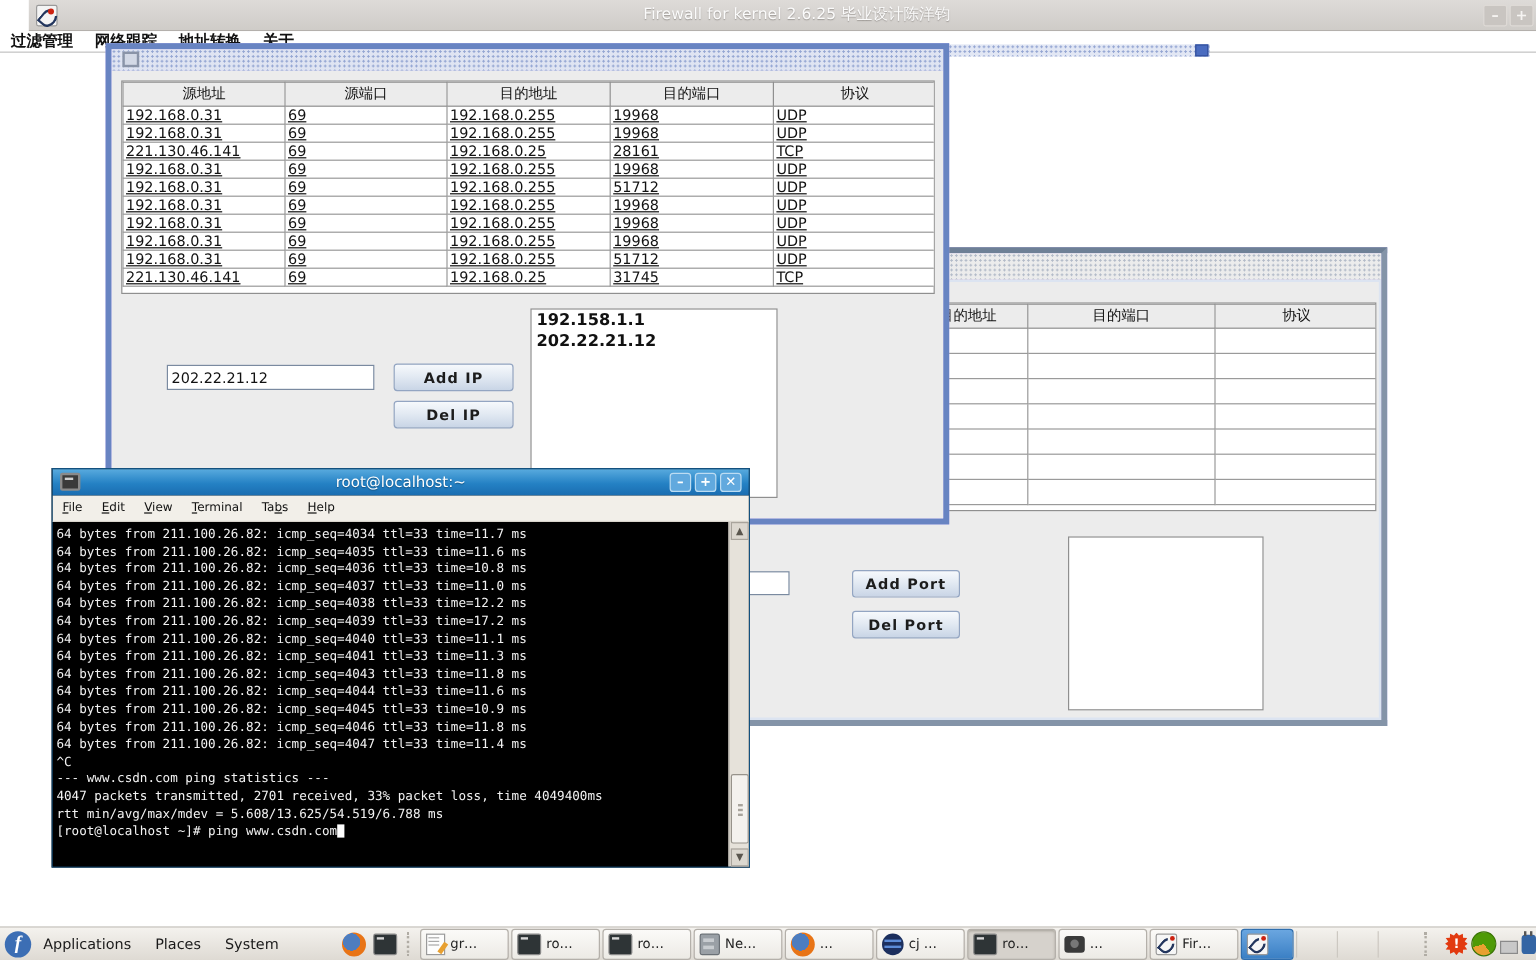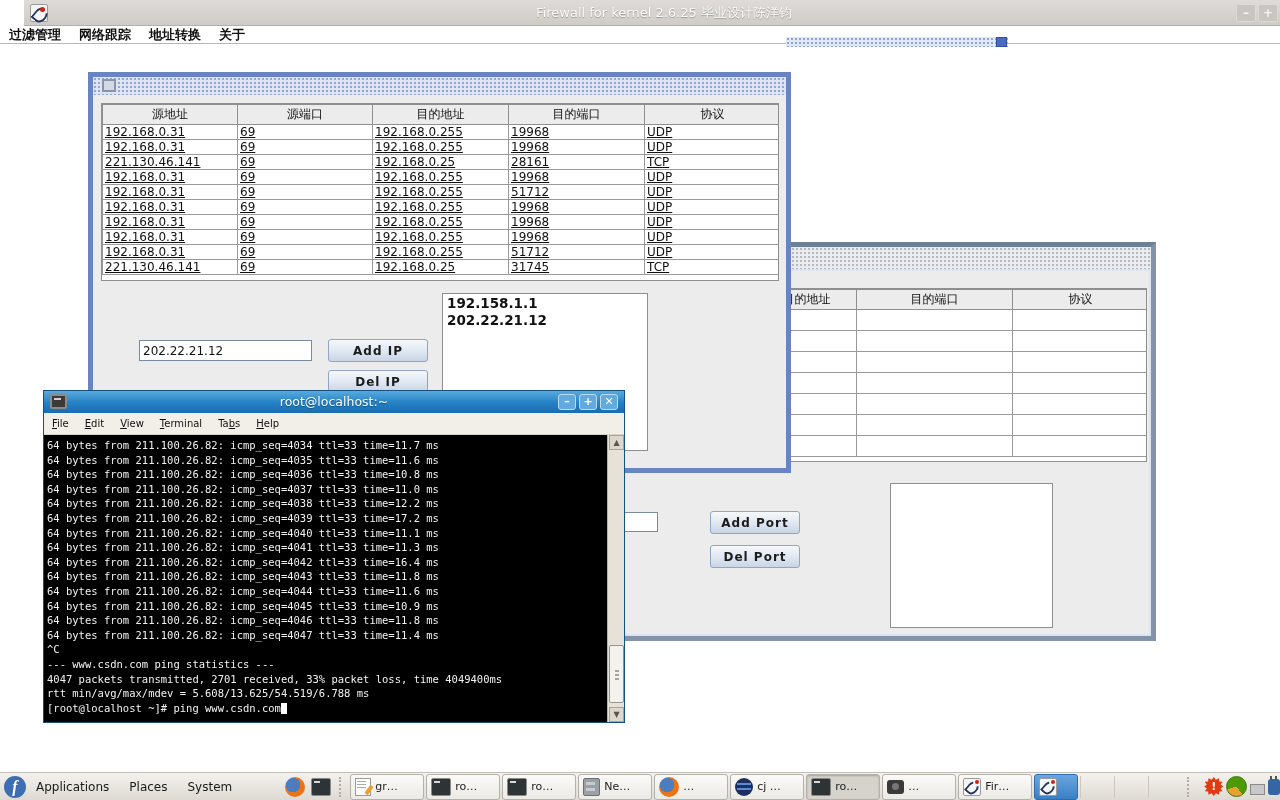--- a/index.html
+++ b/index.html
@@ -25,21 +25,21 @@
   #app-menubar .mitem{padding:0 9px;font-weight:bold;font-size:13px;color:#111;line-height:18px;}
 
   #desktop{left:0;top:44px;width:1280px;height:728px;background:#ffffff;}
 
   
   #artifact-strip{left:786px;top:37px;width:222px;height:10px;background-color:#e2e7f4;
     background-image:radial-gradient(#93a5d2 1px,transparent 1px);background-size:4px 4px;}
   #artifact-chip{left:996px;top:37px;width:11px;height:10px;background:#4a6cc0;border:1px solid #33509c;}
 
   
-  .iframe{border:5px solid #6884c2;background:#c4b5fd;margin-top:36px;}
+  .iframe{border:5px solid #6884c2;background:#c4b5fd;}
   #frame2{left:578px;top:206px;width:578px;height:399px;border-color:#8494a8;border-top-color:#6e8096;}
   #frame1{left:88px;top:36px;width:703px;height:401px;}
   .ftitle{left:0px;top:0px;right:0;height:22px;background-color:#ececec;
     background-image:radial-gradient(#b2bac8 1px,transparent 1px);background-size:4px 4px;}
   #frame1 .ftitle{height:18px;background-color:#dfe4f2;
     background-image:radial-gradient(#93a5d2 1px,transparent 1px);background-size:4px 4px;}
   #frame1-icon{left:9px;top:2px;width:14px;height:13px;background:#d3d9e6;border:2px solid #8a94a8;}
   .fcontent{background:#ececec;}
   #frame2-content{left:0;top:22px;width:568px;height:367px;box-shadow:inset 0 0 0 2px #dce4f1;}
   #frame1-content{left:0;top:18px;width:693px;height:373px;}
@@ -348,21 +348,20 @@
       </div>
     <div class="abs" id="term-body">
         <div class="tline">64 bytes from 211.100.26.82: icmp_seq=4034 ttl=33 time=11.7 ms</div>
         <div class="tline">64 bytes from 211.100.26.82: icmp_seq=4035 ttl=33 time=11.6 ms</div>
         <div class="tline">64 bytes from 211.100.26.82: icmp_seq=4036 ttl=33 time=10.8 ms</div>
         <div class="tline">64 bytes from 211.100.26.82: icmp_seq=4037 ttl=33 time=11.0 ms</div>
         <div class="tline">64 bytes from 211.100.26.82: icmp_seq=4038 ttl=33 time=12.2 ms</div>
         <div class="tline">64 bytes from 211.100.26.82: icmp_seq=4039 ttl=33 time=17.2 ms</div>
         <div class="tline">64 bytes from 211.100.26.82: icmp_seq=4040 ttl=33 time=11.1 ms</div>
         <div class="tline">64 bytes from 211.100.26.82: icmp_seq=4041 ttl=33 time=11.3 ms</div>
-        <div class="tline">64 bytes from 211.100.26.82: icmp_seq=4042 ttl=33 time=16.4 ms</div>
         <div class="tline">64 bytes from 211.100.26.82: icmp_seq=4043 ttl=33 time=11.8 ms</div>
         <div class="tline">64 bytes from 211.100.26.82: icmp_seq=4044 ttl=33 time=11.6 ms</div>
         <div class="tline">64 bytes from 211.100.26.82: icmp_seq=4045 ttl=33 time=10.9 ms</div>
         <div class="tline">64 bytes from 211.100.26.82: icmp_seq=4046 ttl=33 time=11.8 ms</div>
         <div class="tline">64 bytes from 211.100.26.82: icmp_seq=4047 ttl=33 time=11.4 ms</div>
         <div class="tline">^C</div>
         <div class="tline">--- www.csdn.com ping statistics ---</div>
         <div class="tline">4047 packets transmitted, 2701 received, 33% packet loss, time 4049400ms</div>
         <div class="tline">rtt min/avg/max/mdev = 5.608/13.625/54.519/6.788 ms</div>
         <div class="tline">[root@localhost ~]# ping www.csdn.com<span id="term-cursor"></span></div>

